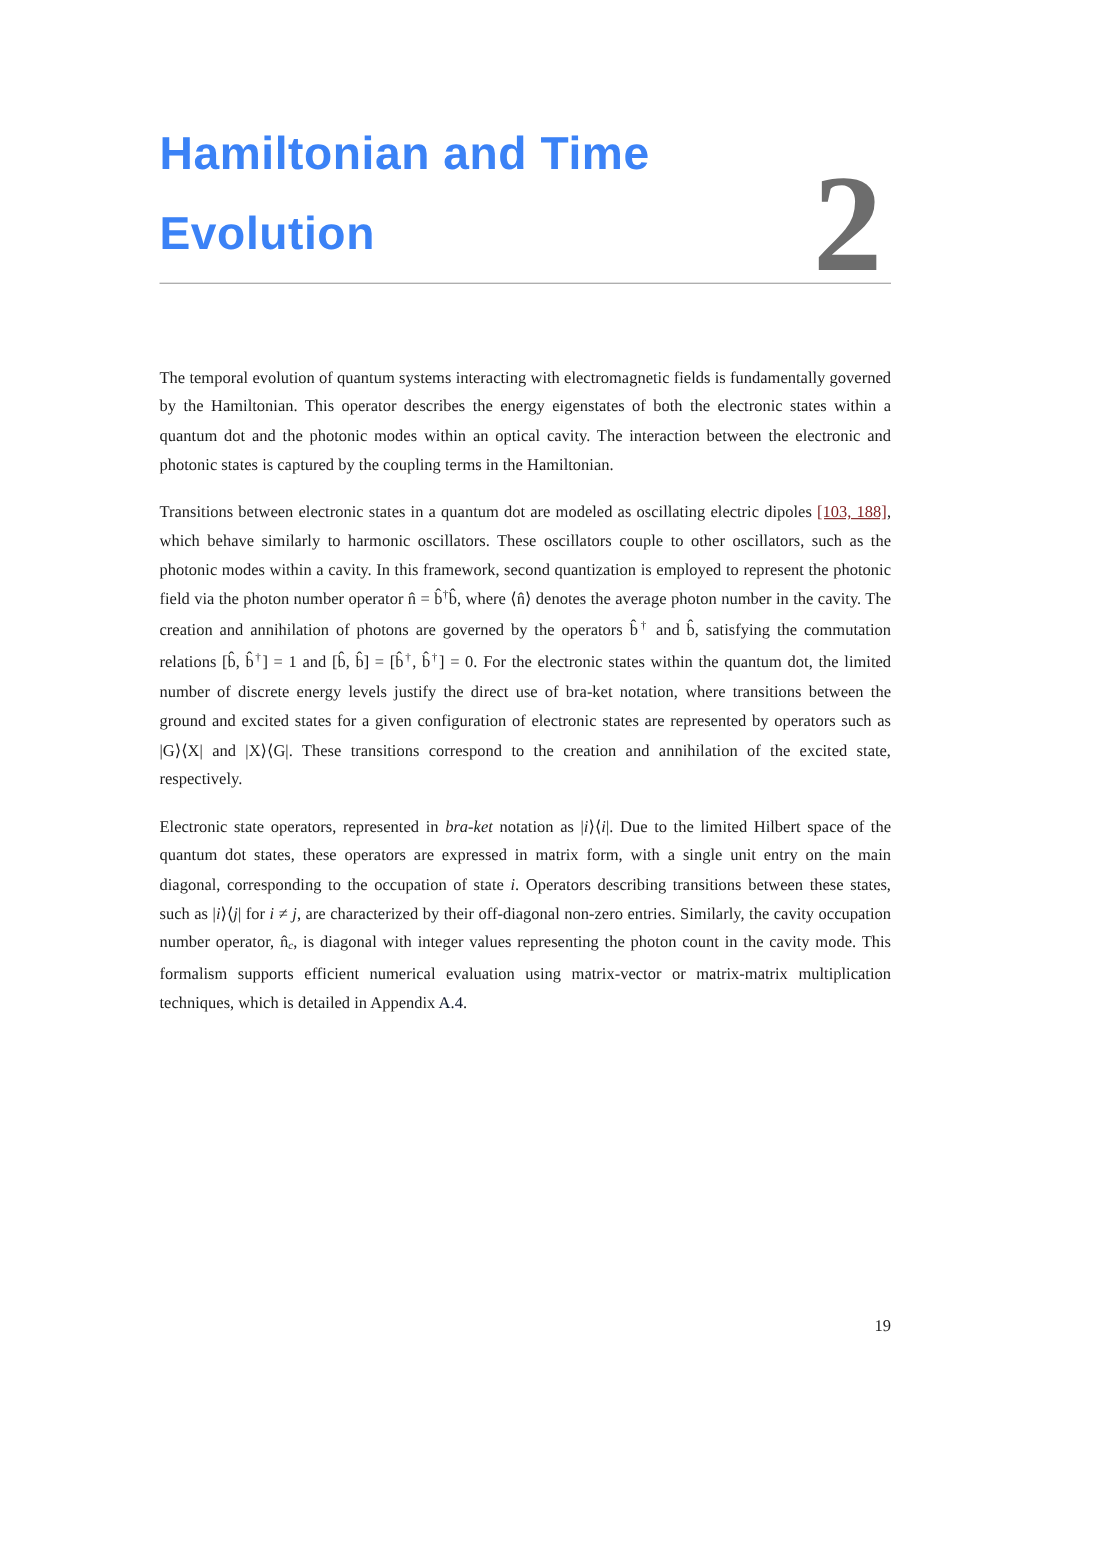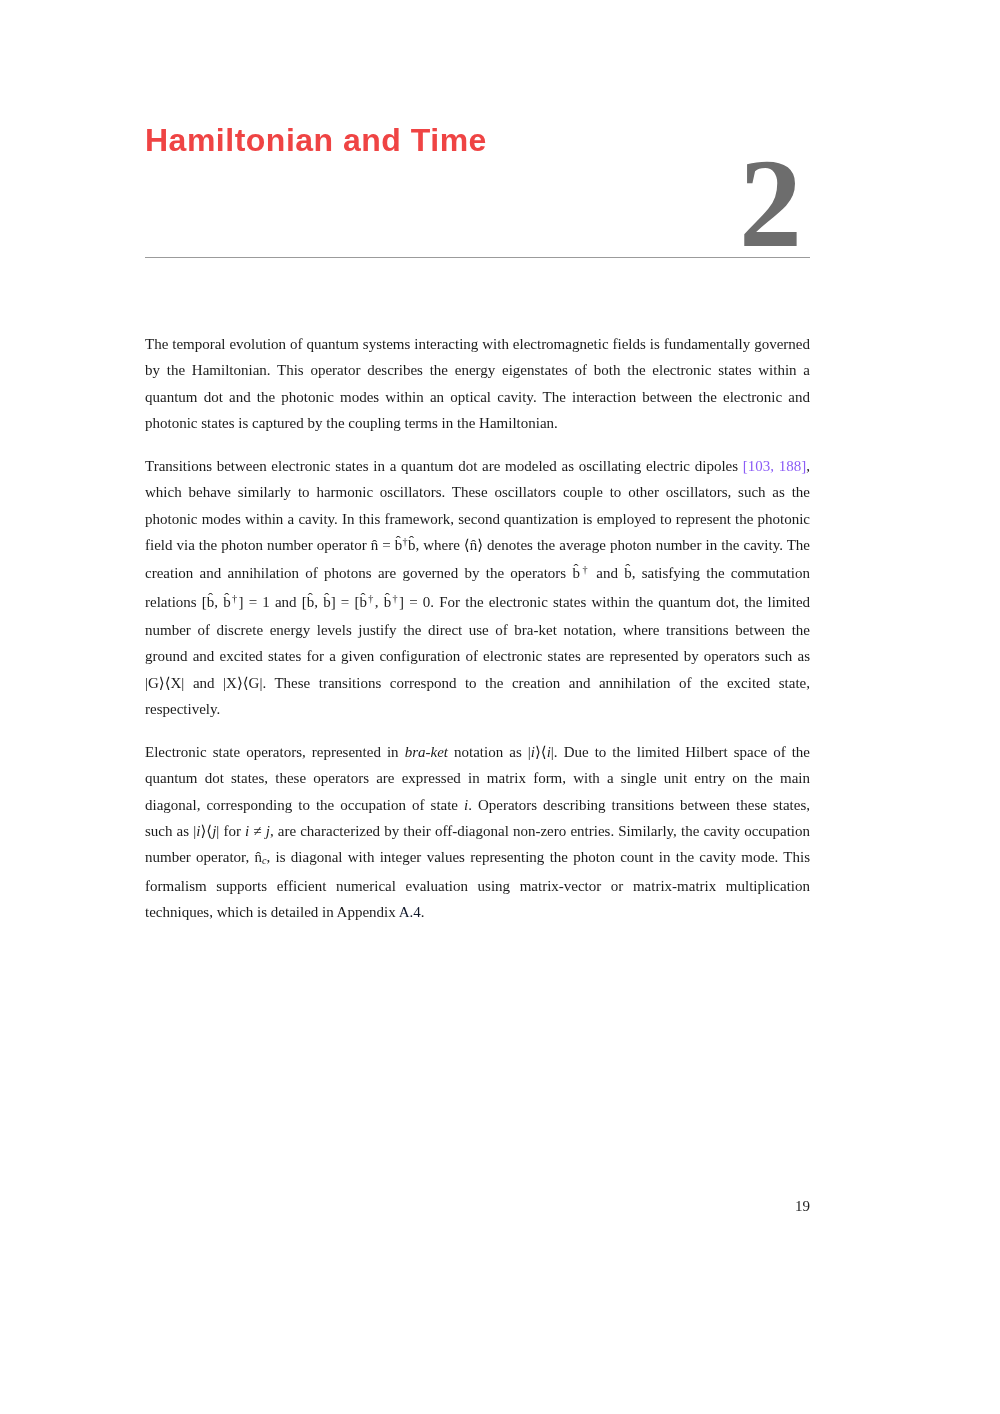--- a/index.html
+++ b/index.html
@@ -8,23 +8,23 @@
     width:1000px;height:1414px;
     background:#ffffff;
     font-family:"Liberation Serif", serif;
     color:#1b1b1b;
     overflow:hidden;
   }
   .chapter-title{
     position:absolute;left:145px;top:104px;width:560px;
     font-family:"Liberation Sans", sans-serif;
     font-weight:700;
-    font-size:32px;
+    font-size:42px;
     line-height:72px;
-    color:#ef4444;
+    color:#3b82f6;
     margin:0;
     letter-spacing:0.5px;
   }
   .chapter-title .line{display:block;}
   .chapter-number{
     position:absolute;
     top:152px;right:198px;
     font-family:"Liberation Serif", serif;
     font-weight:700;
     font-size:126px;
@@ -36,39 +36,40 @@
     border:none;border-top:1.5px solid #9b9b9b;margin:0;
   }
   .body{
     position:absolute;left:145px;top:331px;width:665px;
     font-size:15px;
     line-height:26.3px;
     text-align:justify;
     color:#1b1b1b;
   }
   .body p{margin:0 0 17px 0;}
-  .cite{color:#8b5cf6;cursor:pointer;}
+  .cite{color:#7f1d1d;cursor:pointer;text-decoration:underline;}
   .link{color:#0f172a;cursor:pointer;font-family:Liberation Serif, serif;}
   .it{font-style:italic;}
   .sup{font-size:68%;position:relative;top:-0.5em;}
   .sub{font-size:68%;position:relative;top:0.18em;}
   .page-number{
     position:absolute;
     top:1198px;right:190px;
     font-size:15px;
     color:#222222;
   }
 </style>
 </head>
 <body>
 
 <div class="page">
 
   <h1 class="chapter-title">
     <span class="line">Hamiltonian and Time</span>
+    <span class="line">Evolution</span>
   </h1>
 
   <div class="chapter-number">2</div>
 
   <hr class="chapter-rule">
 
   <main class="body">
       <p><span>The temporal evolution of quantum systems interacting with electromagnetic fields is fundamentally governed by the Hamiltonian. This operator describes the energy eigenstates of both the electronic states within a quantum dot and the photonic modes within an optical cavity. The interaction between the electronic and photonic states is captured by the coupling terms in the Hamiltonian.</span></p>
       <p><span>Transitions between electronic states in a quantum dot are modeled as oscillating electric dipoles </span><span class="cite">[103, 188]</span><span>, which behave similarly to harmonic oscillators. These oscillators couple to other oscillators, such as the photonic modes within a cavity. In this framework, second quantization is employed to represent the photonic field via the photon number operator n̂ = b̂</span><span class="sup">†</span><span>b̂, where ⟨n̂⟩ denotes the average photon number in the cavity. The creation and annihilation of photons are governed by the operators b̂</span><span class="sup">†</span><span> and b̂, satisfying the commutation relations [b̂, b̂</span><span class="sup">†</span><span>] = 1 and [b̂, b̂] = [b̂</span><span class="sup">†</span><span>, b̂</span><span class="sup">†</span><span>] = 0. For the electronic states within the quantum dot, the limited number of discrete energy levels justify the direct use of bra-ket notation, where transitions between the ground and excited states for a given configuration of electronic states are represented by operators such as |G⟩⟨X| and |X⟩⟨G|. These transitions correspond to the creation and annihilation of the excited state, respectively.</span></p>
       <p><span>Electronic state operators, represented in </span><span class="it">bra-ket</span><span> notation as |</span><span class="it">i</span><span>⟩⟨</span><span class="it">i</span><span>|. Due to the limited Hilbert space of the quantum dot states, these operators are expressed in matrix form, with a single unit entry on the main diagonal, corresponding to the occupation of state </span><span class="it">i</span><span>. Operators describing transitions between these states, such as |</span><span class="it">i</span><span>⟩⟨</span><span class="it">j</span><span>| for </span><span class="it">i</span><span> ≠ </span><span class="it">j</span><span>, are characterized by their off-diagonal non-zero entries. Similarly, the cavity occupation number operator, n̂</span><span class="sub it">c</span><span>, is diagonal with integer values representing the photon count in the cavity mode. This formalism supports efficient numerical evaluation using matrix-vector or matrix-matrix multiplication techniques, which is detailed in Appendix </span><span class="link">A.4</span><span>.</span></p>

